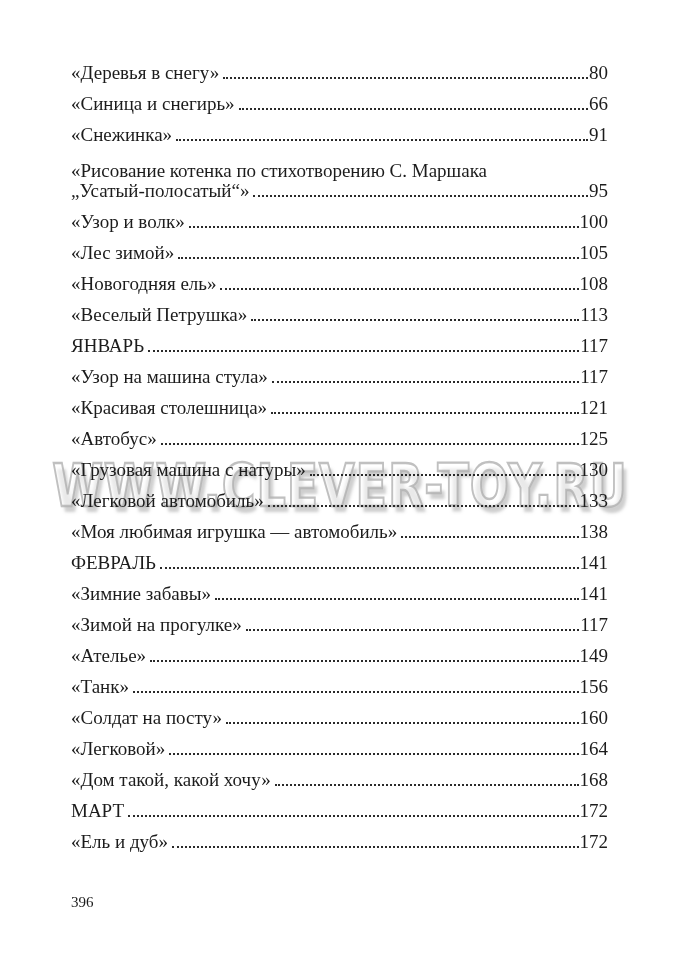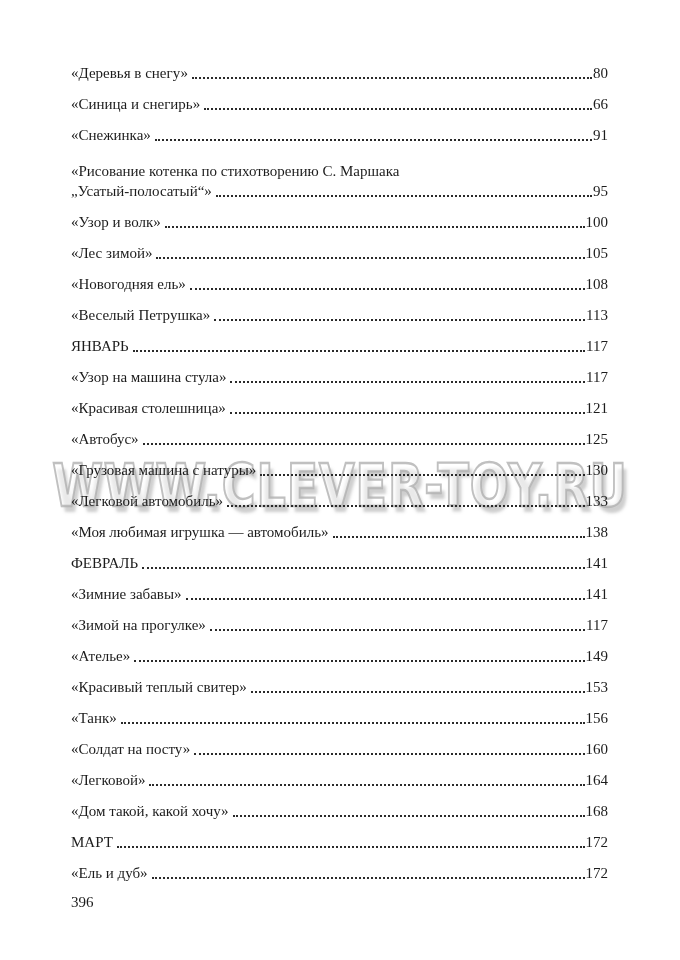--- a/index.html
+++ b/index.html
@@ -37,21 +37,21 @@
     position: absolute;
     top: 51px;
     left: 71px;
     right: 72px;
     z-index: 1;
   }
   .row {
     display: flex;
     align-items: flex-end;
     height: 31px;
-    font-size: 15px;
+    font-size: 19px;
     line-height: 18px;
   }
   .row .t, .row .num {
     white-space: nowrap;
   }
   .leader {
     flex: 1 1 auto;
     border-bottom: 2px dotted #2a2a2a;
     margin: 0 1px 3px 4px;
     min-width: 10px;
@@ -183,25 +183,20 @@
         <span class="t">«Зимой на прогулке»</span>
         <span class="leader"></span>
         <span class="num">117</span>
       </div>
       <div class="row">
         <span class="t">«Ателье»</span>
         <span class="leader"></span>
         <span class="num">149</span>
       </div>
       <div class="row">
-        <span class="t">«Красивый теплый свитер»</span>
-        <span class="leader"></span>
-        <span class="num">153</span>
-      </div>
-      <div class="row">
         <span class="t">«Танк»</span>
         <span class="leader"></span>
         <span class="num">156</span>
       </div>
       <div class="row">
         <span class="t">«Солдат на посту»</span>
         <span class="leader"></span>
         <span class="num">160</span>
       </div>
       <div class="row">

